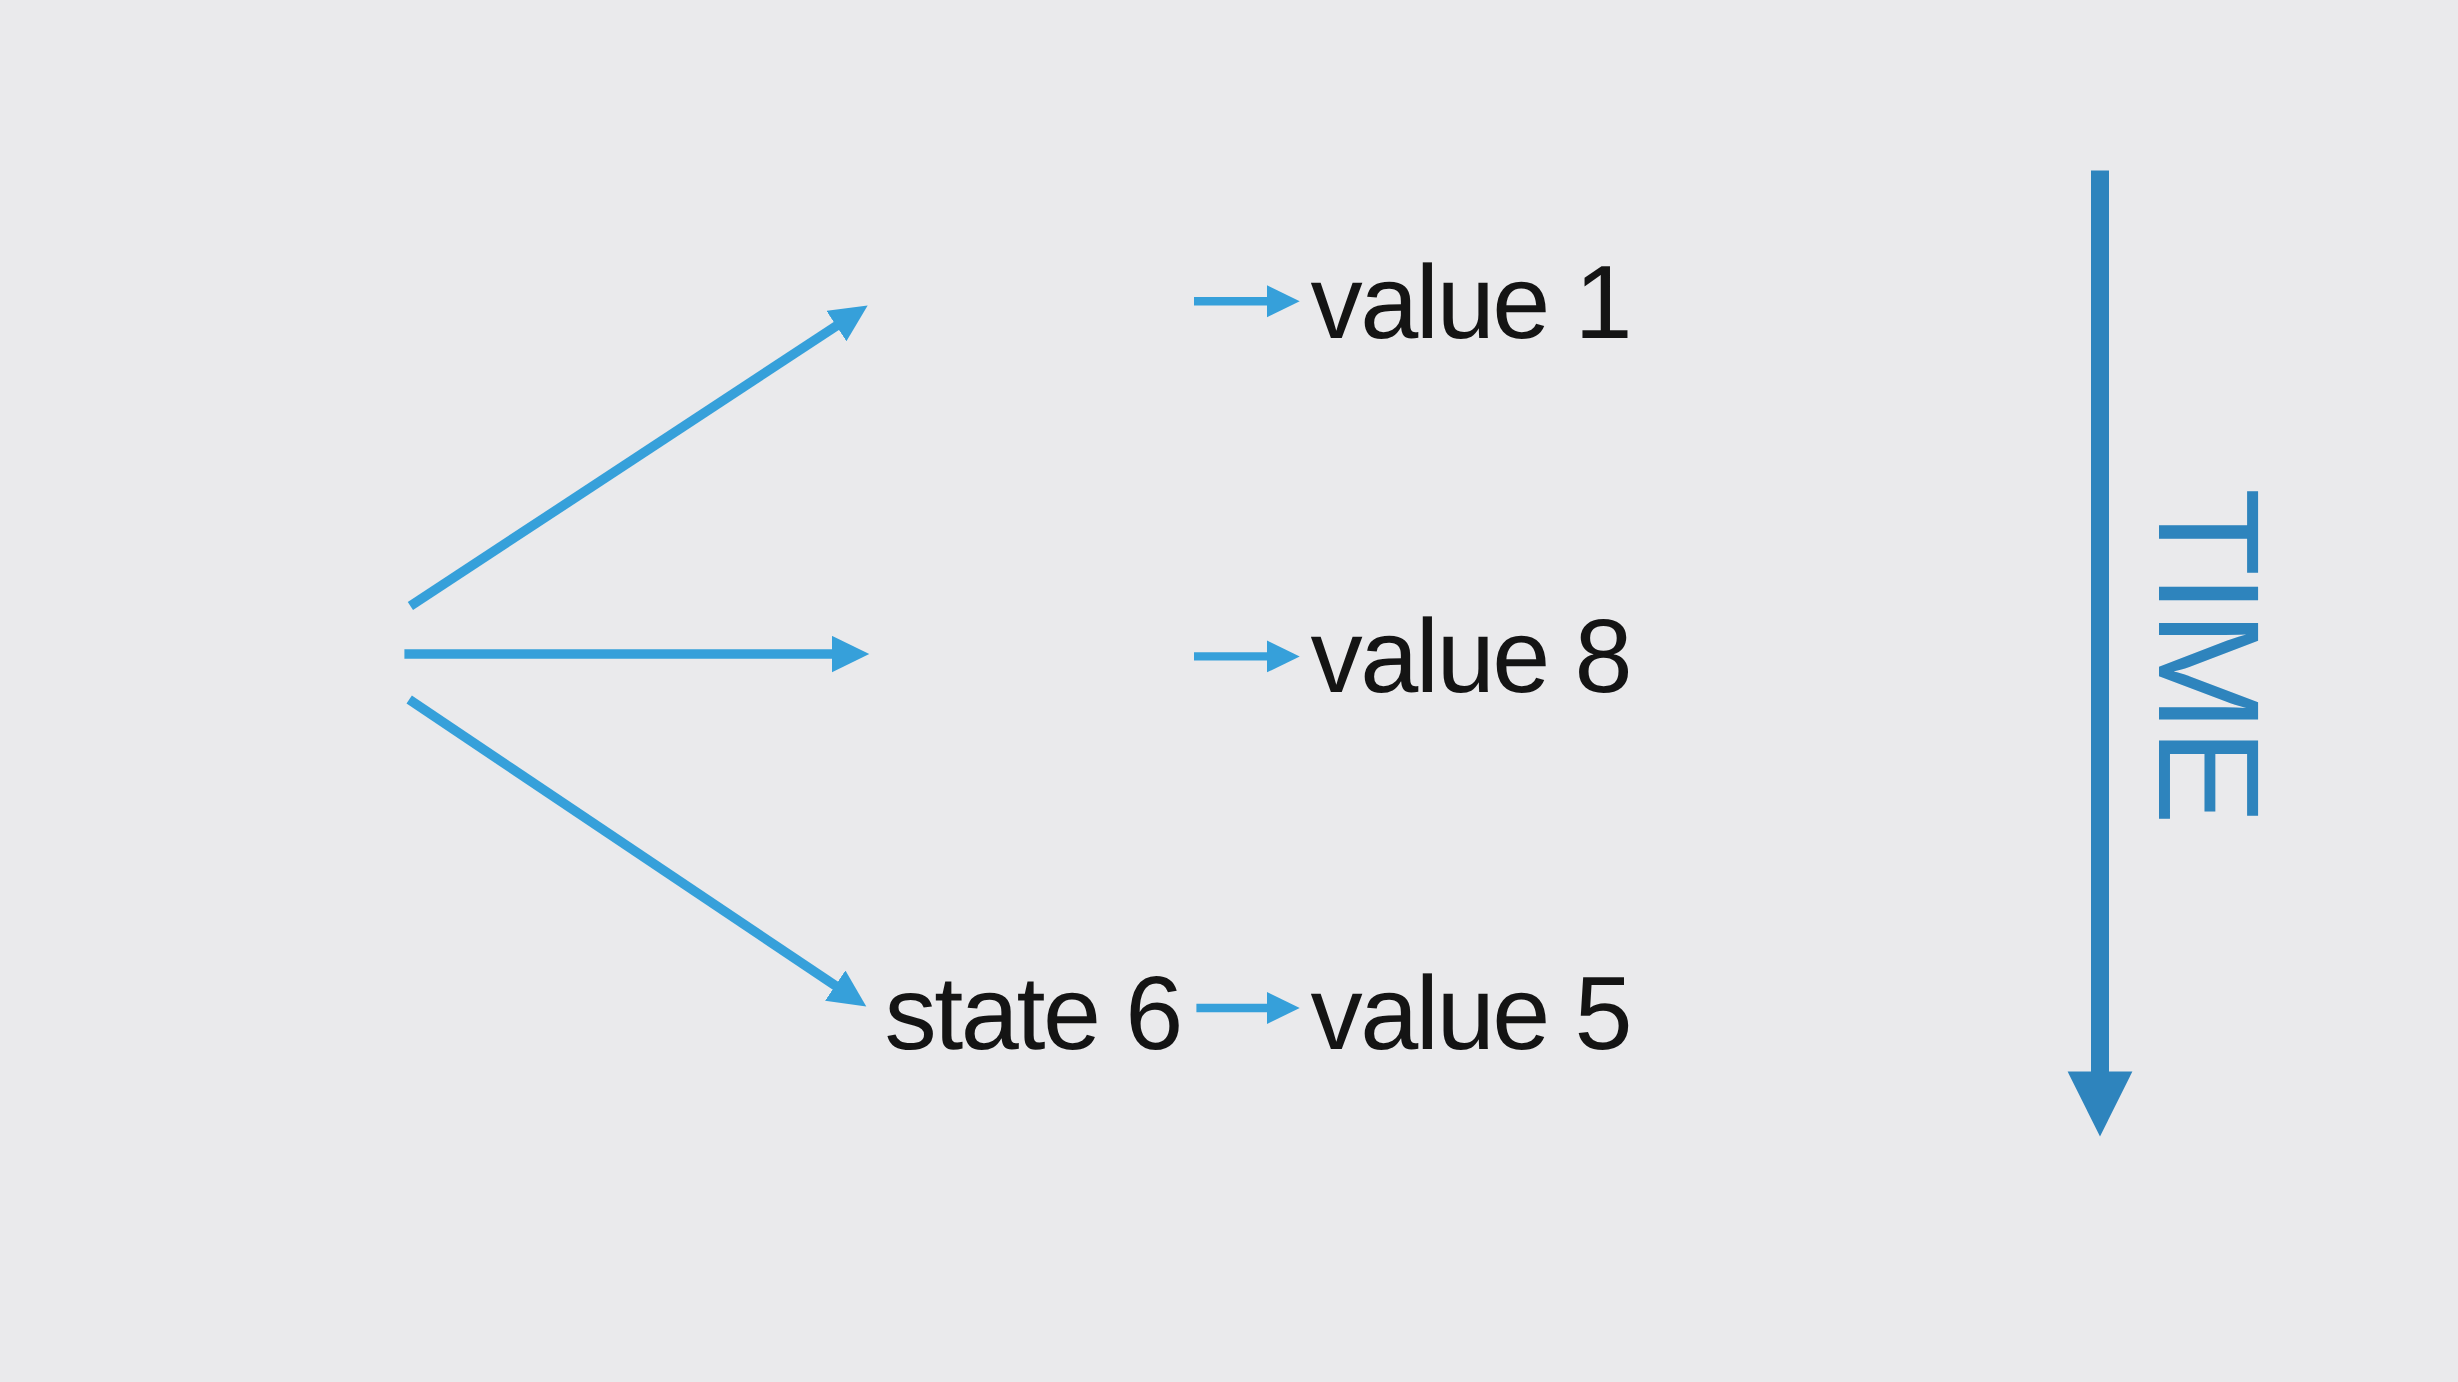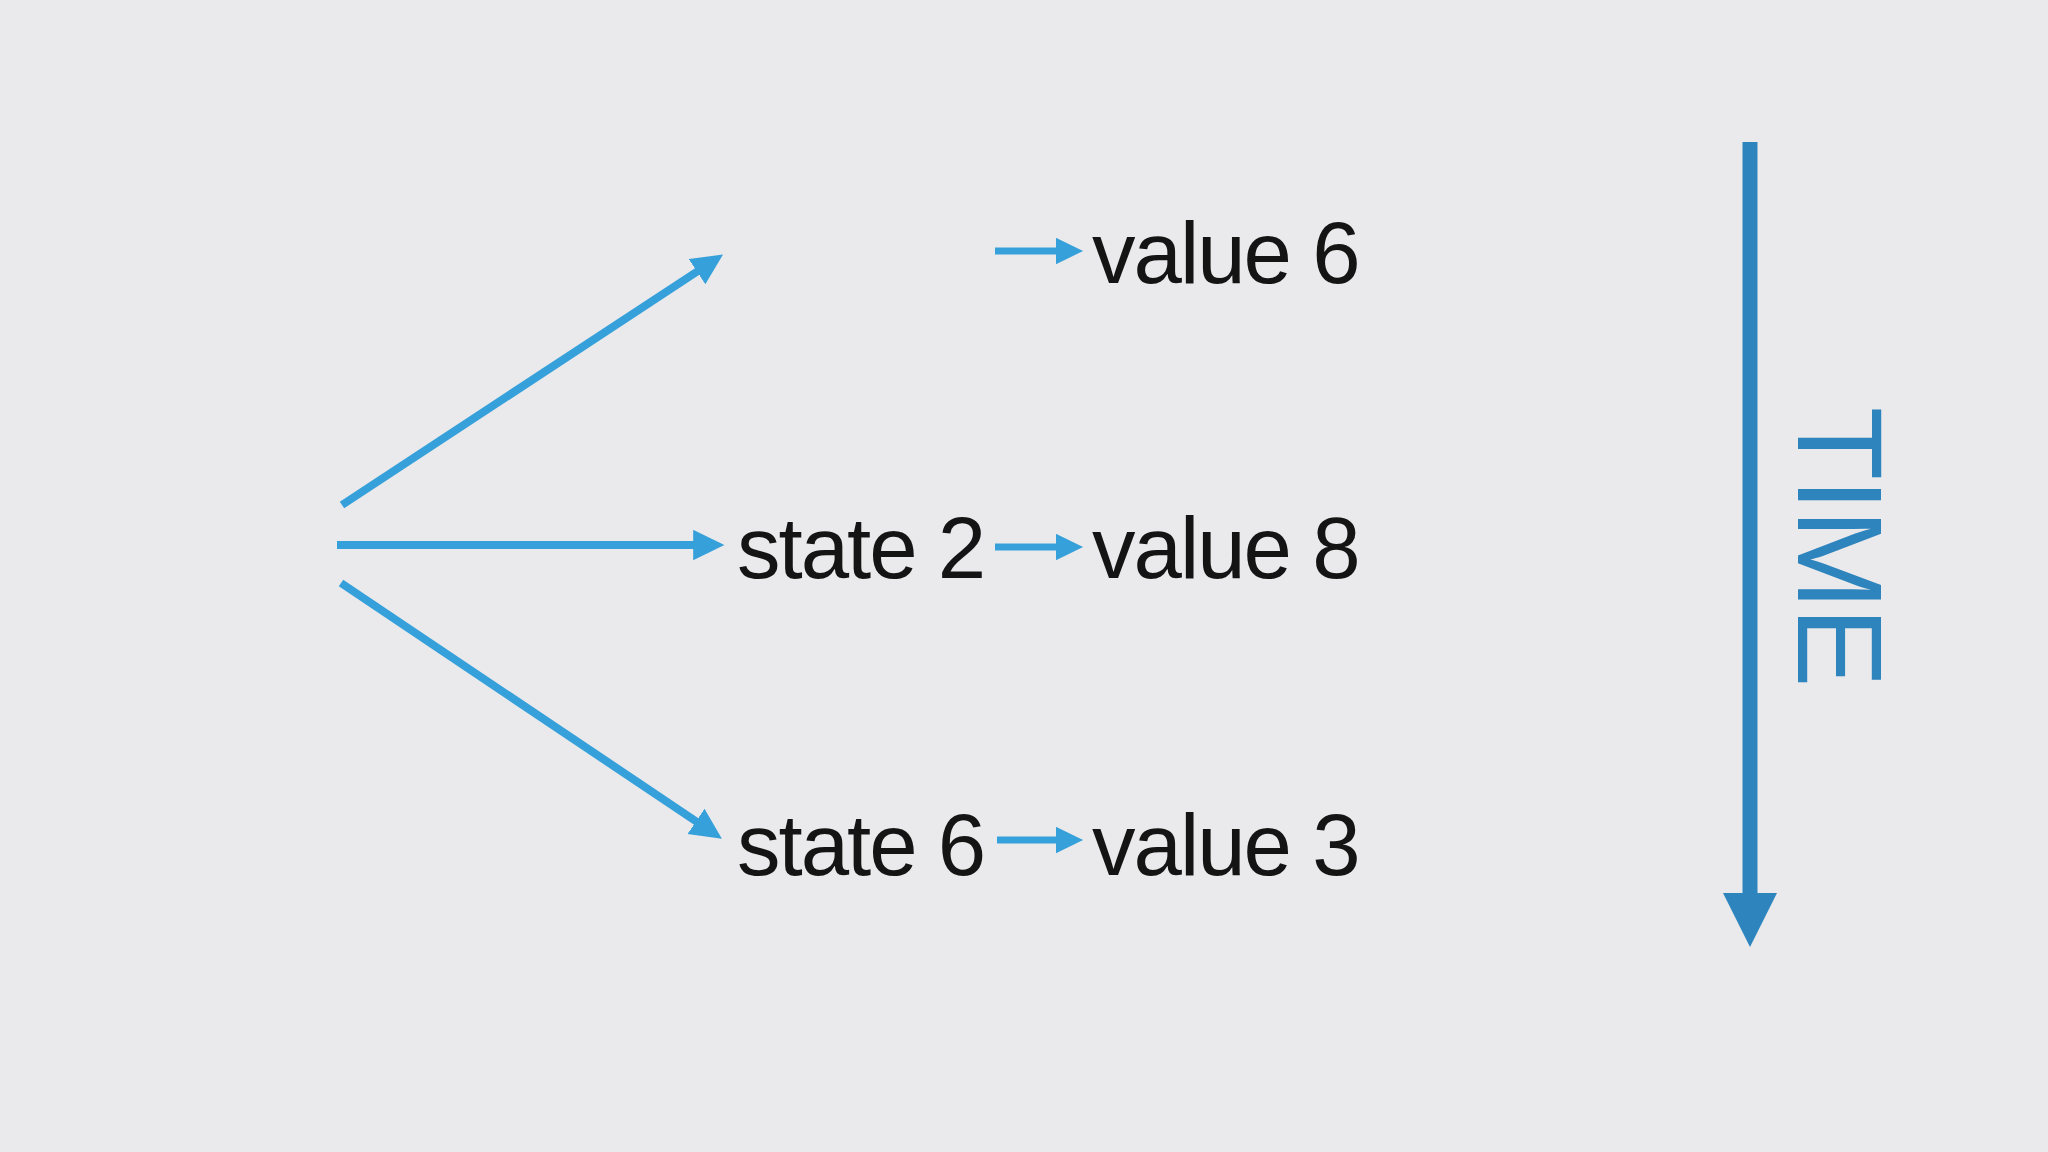--- a/index.html
+++ b/index.html
@@ -89,23 +89,22 @@
 
     <line class="mini-line" x1="995" y1="251" x2="1060" y2="251" marker-end="url(#head-mini)"></line>
     <line class="mini-line" x1="995" y1="547" x2="1060" y2="547" marker-end="url(#head-mini)"></line>
     <line class="mini-line" x1="997" y1="840" x2="1060" y2="840" marker-end="url(#head-mini)"></line>
 
     <line class="time-line" x1="1750" y1="142" x2="1750" y2="896"></line>
     <polygon class="time-head" points="1723,893 1777,893 1750,947"></polygon>
   </svg>
 
 
-  <div class="label row1 value-col">value 6</div>
+  <div class="label row1 value-col">value 1</div>
 
-  <div class="label row2 state-col">state 2</div>
   <div class="label row2 value-col">value 8</div>
 
   <div class="label row3 state-col">state 6</div>
-  <div class="label row3 value-col">value 3</div>
+  <div class="label row3 value-col">value 5</div>
 
   <div class="time-label">TIME</div>
 
 </div>
 
 </body></html>

